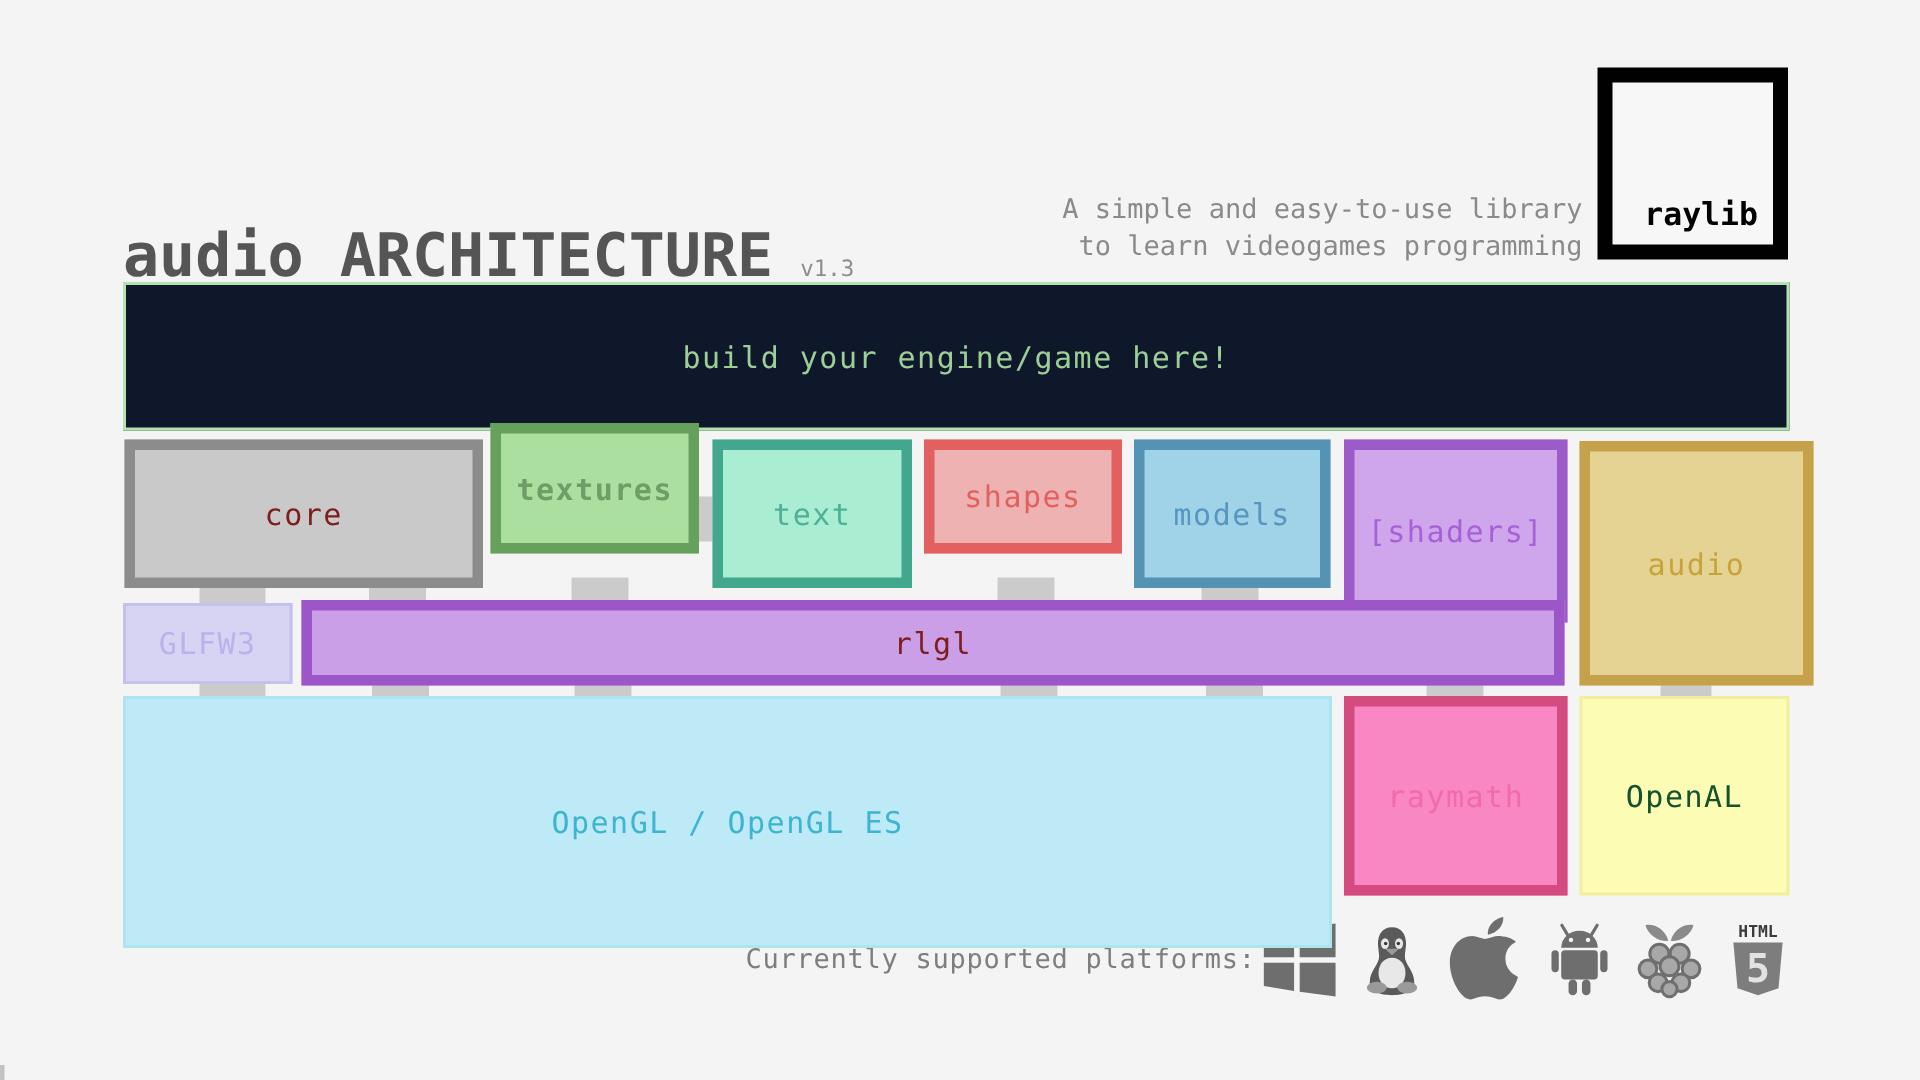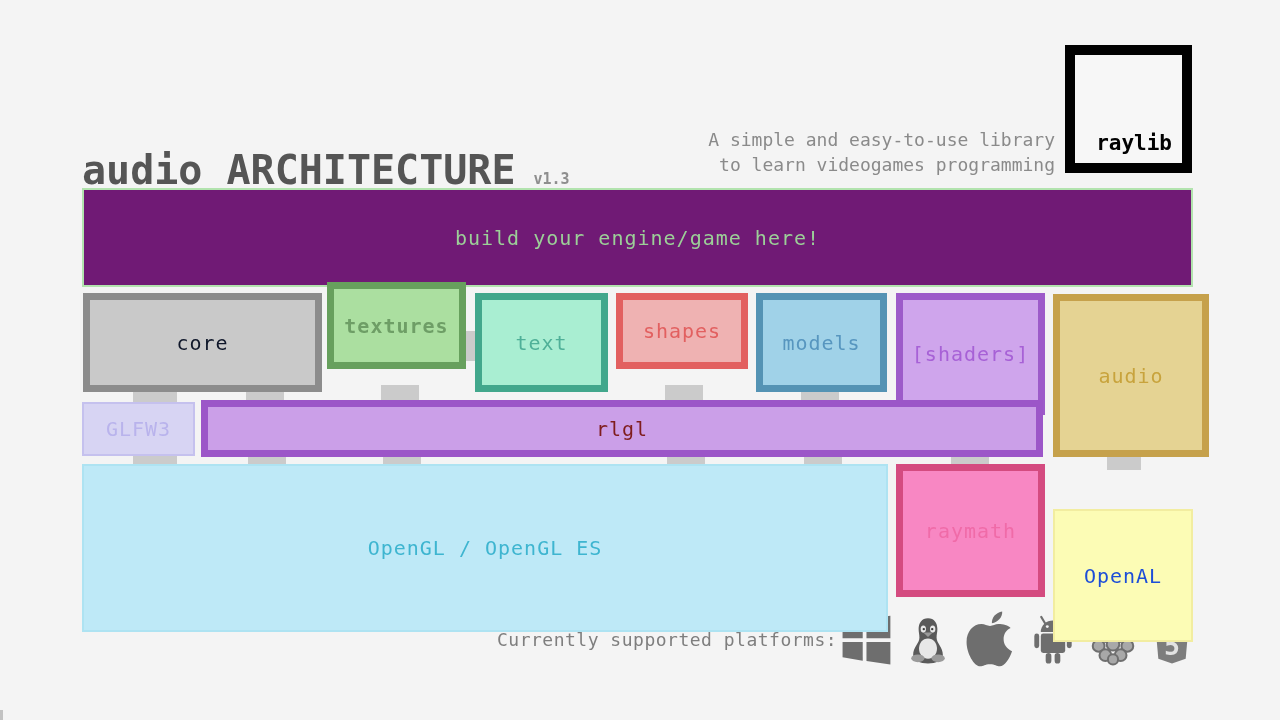--- a/index.html
+++ b/index.html
@@ -4,21 +4,21 @@
 <style>
   html,body { margin:0; padding:0; }
   .stage {
     position:relative; width:1280px; height:720px;
     background:#f4f4f4; overflow:hidden;
     font-family:"DejaVu Sans Mono", monospace;
   }
   
   .title-row { position:absolute; left:82px; top:126px; display:flex; align-items:baseline; gap:18px; }
   .title { font-size:40px; font-weight:bold; letter-spacing:0px; }
-  .version { font-size:15px; font-weight:bold;margin-top:44px; }
+  .version { font-size:15px; font-weight:normal;margin-top:44px; }
   .tagline { position:absolute; right:225px; top:127px; text-align:right; font-size:18px; line-height:25px; }
   .logo { position:absolute; left:1065px; top:45px; width:127px; height:128px;
           box-sizing:border-box; border:10px solid #010101; background:#f7f7f7; }
   .logo-label { position:absolute; right:10px; bottom:8px; font-size:21px; font-weight:bold; }
 
   
   .box { position:absolute; box-sizing:border-box; z-index:2;
          border-style:solid; border-width:7px;
          display:flex; align-items:center; justify-content:center;
          font-size:20px; letter-spacing:1px; }
@@ -88,25 +88,25 @@
   <div class="conn" id="c6" style="background: rgb(203, 203, 203);"></div>
   <div class="conn" id="cmid" style="background: rgb(203, 203, 203);"></div>
   <div class="conn" id="c7" style="background: rgb(203, 203, 203);"></div>
   <div class="conn" id="c8" style="background: rgb(203, 203, 203);"></div>
   <div class="conn" id="c9" style="background: rgb(203, 203, 203);"></div>
   <div class="conn" id="c10" style="background: rgb(203, 203, 203);"></div>
   <div class="conn" id="c11" style="background: rgb(203, 203, 203);"></div>
   <div class="conn" id="c12" style="background: rgb(203, 203, 203);"></div>
   <div class="conn" id="c13" style="background: rgb(203, 203, 203);"></div>
 
-  <div class="box" id="b-engine" style="background: #701a75; border-color: rgb(178, 227, 174); color: rgb(156, 207, 152);">
+  <div class="box" id="b-engine" style="background: #0f172a; border-color: rgb(178, 227, 174); color: rgb(156, 207, 152);">
     <span>build your engine/game here!</span>
   </div>
 
-  <div class="box" id="b-core" style="background: rgb(201, 201, 201); border-color: rgb(140, 140, 140); color: #0f172a;">
+  <div class="box" id="b-core" style="background: rgb(201, 201, 201); border-color: rgb(140, 140, 140); color: #7f1d1d;">
     <span>core</span>
   </div>
 
   <div class="box" id="b-textures" style="background: rgb(171, 223, 160); border-color: rgb(103, 160, 93); color: rgb(110, 158, 102);">
     <span>textures</span>
   </div>
 
   <div class="box" id="b-text" style="background: rgb(169, 238, 210); border-color: rgb(66, 167, 140); color: rgb(79, 176, 152);">
     <span>text</span>
   </div>
@@ -136,21 +136,21 @@
   </div>
 
   <div class="box" id="b-opengl" style="background: rgb(190, 233, 247); border-color: rgb(174, 227, 242); color: rgb(62, 181, 208);">
     <span>OpenGL / OpenGL ES</span>
   </div>
 
   <div class="box" id="b-raymath" style="background: rgb(248, 135, 195); border-color: rgb(212, 75, 128); color: rgb(240, 107, 168);">
     <span>raymath</span>
   </div>
 
-  <div class="box" id="b-openal" style="background: rgb(252, 252, 181); border-color: rgb(242, 237, 160); color: #1d4ed8; margin-top: 45px;">
+  <div class="box" id="b-openal" style="background: rgb(252, 252, 181); border-color: rgb(242, 237, 160); color: #14532d;">
     <span>OpenAL</span>
   </div>
 
   <div class="platforms-label" style="color: rgb(126, 126, 126);">Currently supported platforms:</div>
 
   <div class="platform-icons">
 
     <svg width="60" height="62" viewBox="0 0 64 64">
       <g fill="#6e6e6e">
         <polygon points="7,13.5 28.5,10 28.5,30 7,30"></polygon>

